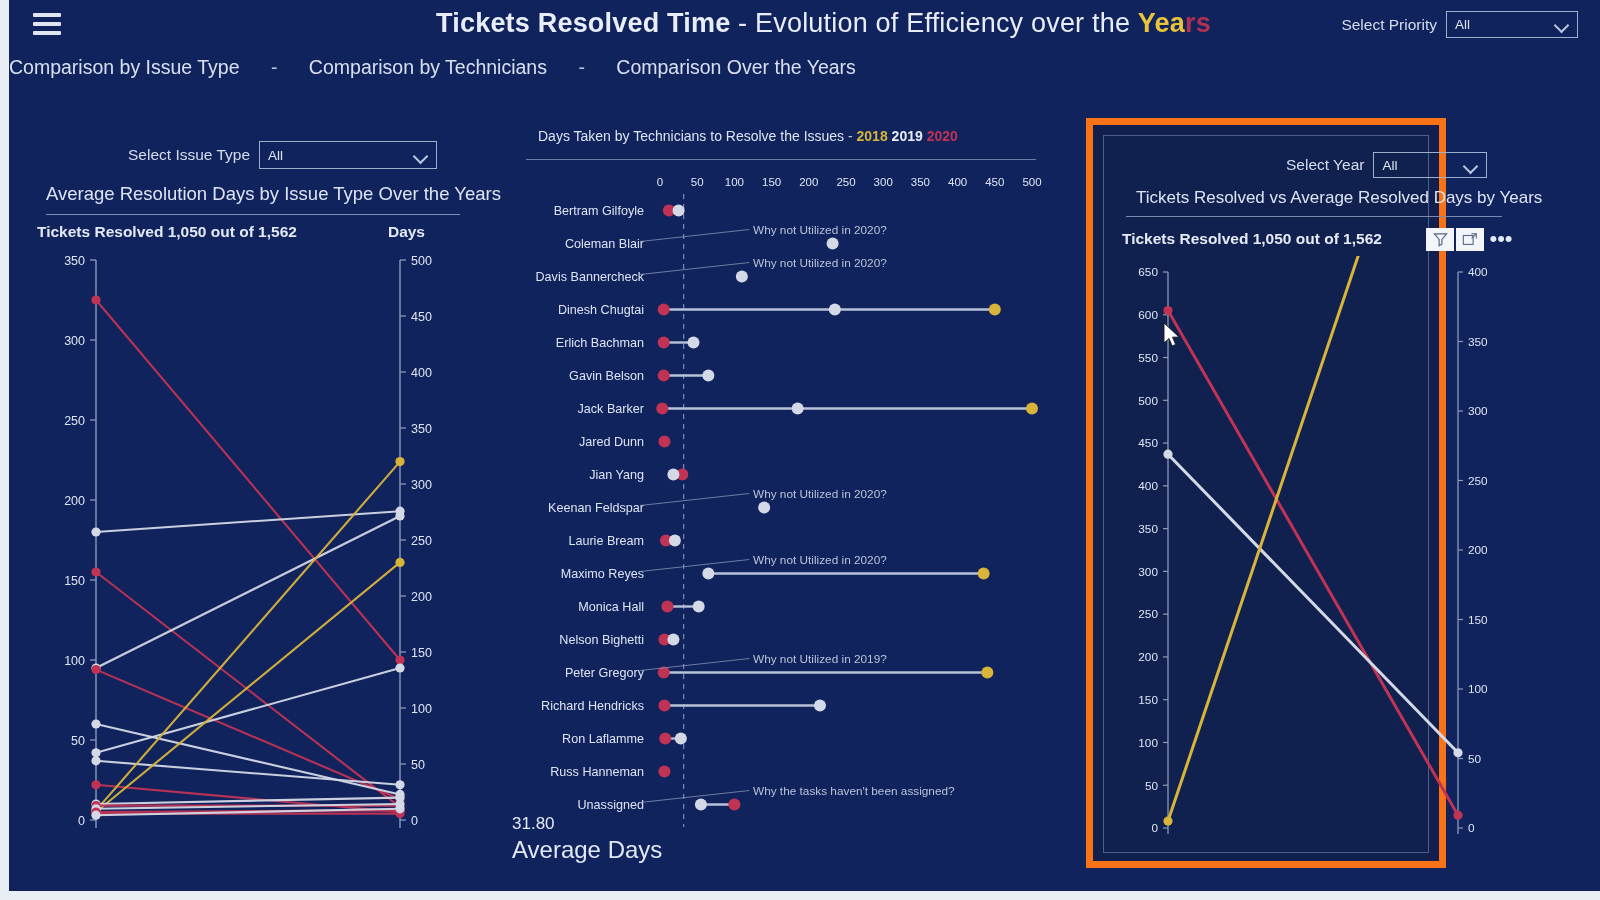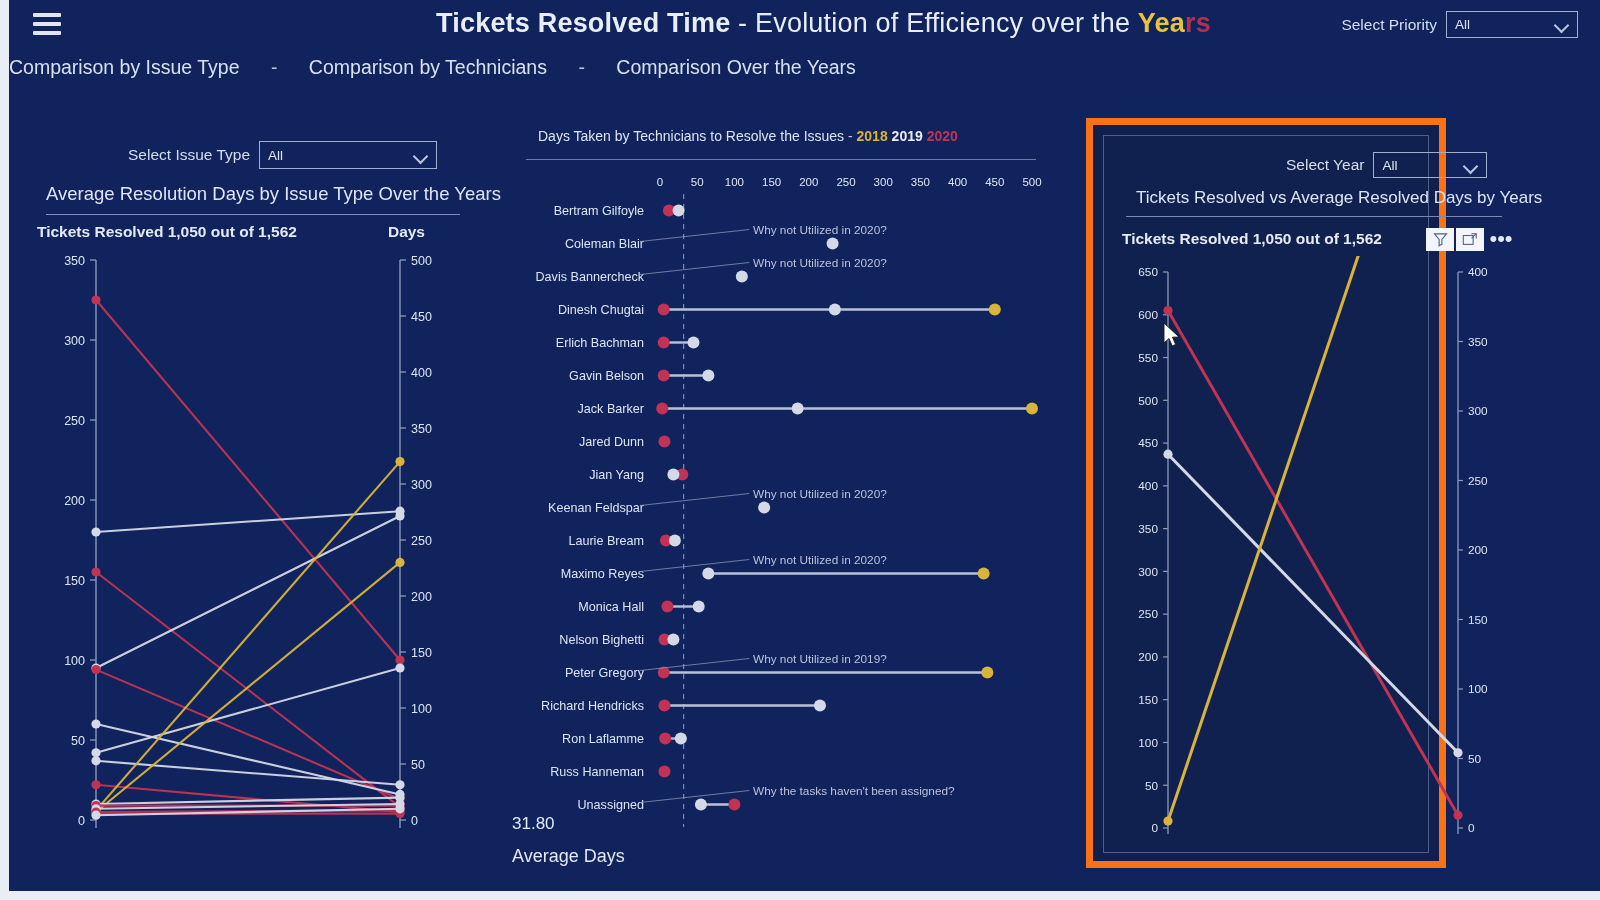--- a/index.html
+++ b/index.html
@@ -113,21 +113,21 @@
     position: absolute; left: 14px; top: 33px; width: 510px; height: 1px;
     background: #6d7d9f;
   }
   .chart-mid-wrap { position: absolute; left: 0; top: 38px; width: 560px; height: 700px; }
 
   .mid-footer {
     position: absolute; left: 0; top: 688px; width: 300px; text-align: left;
     color: #e2e8f4;
   }
   .mid-footer .big { font-size: 17px; }
-  .mid-footer .cap { font-size: 18px; margin-top: 12px; }
+  .mid-footer .cap { font-size: 24px; margin-top: 2px; }
 
   
   .panel-right-outer {
     position: absolute; left: 1086px; top: 118px; width: 360px; height: 750px;
     border: 7px solid #f97316;
     background: #101f4e;
   }
   .panel-right-inner {
     position: absolute; left: 10px; top: 10px; right: 10px; bottom: 8px;
     border: 1px solid #4c5f8c;

